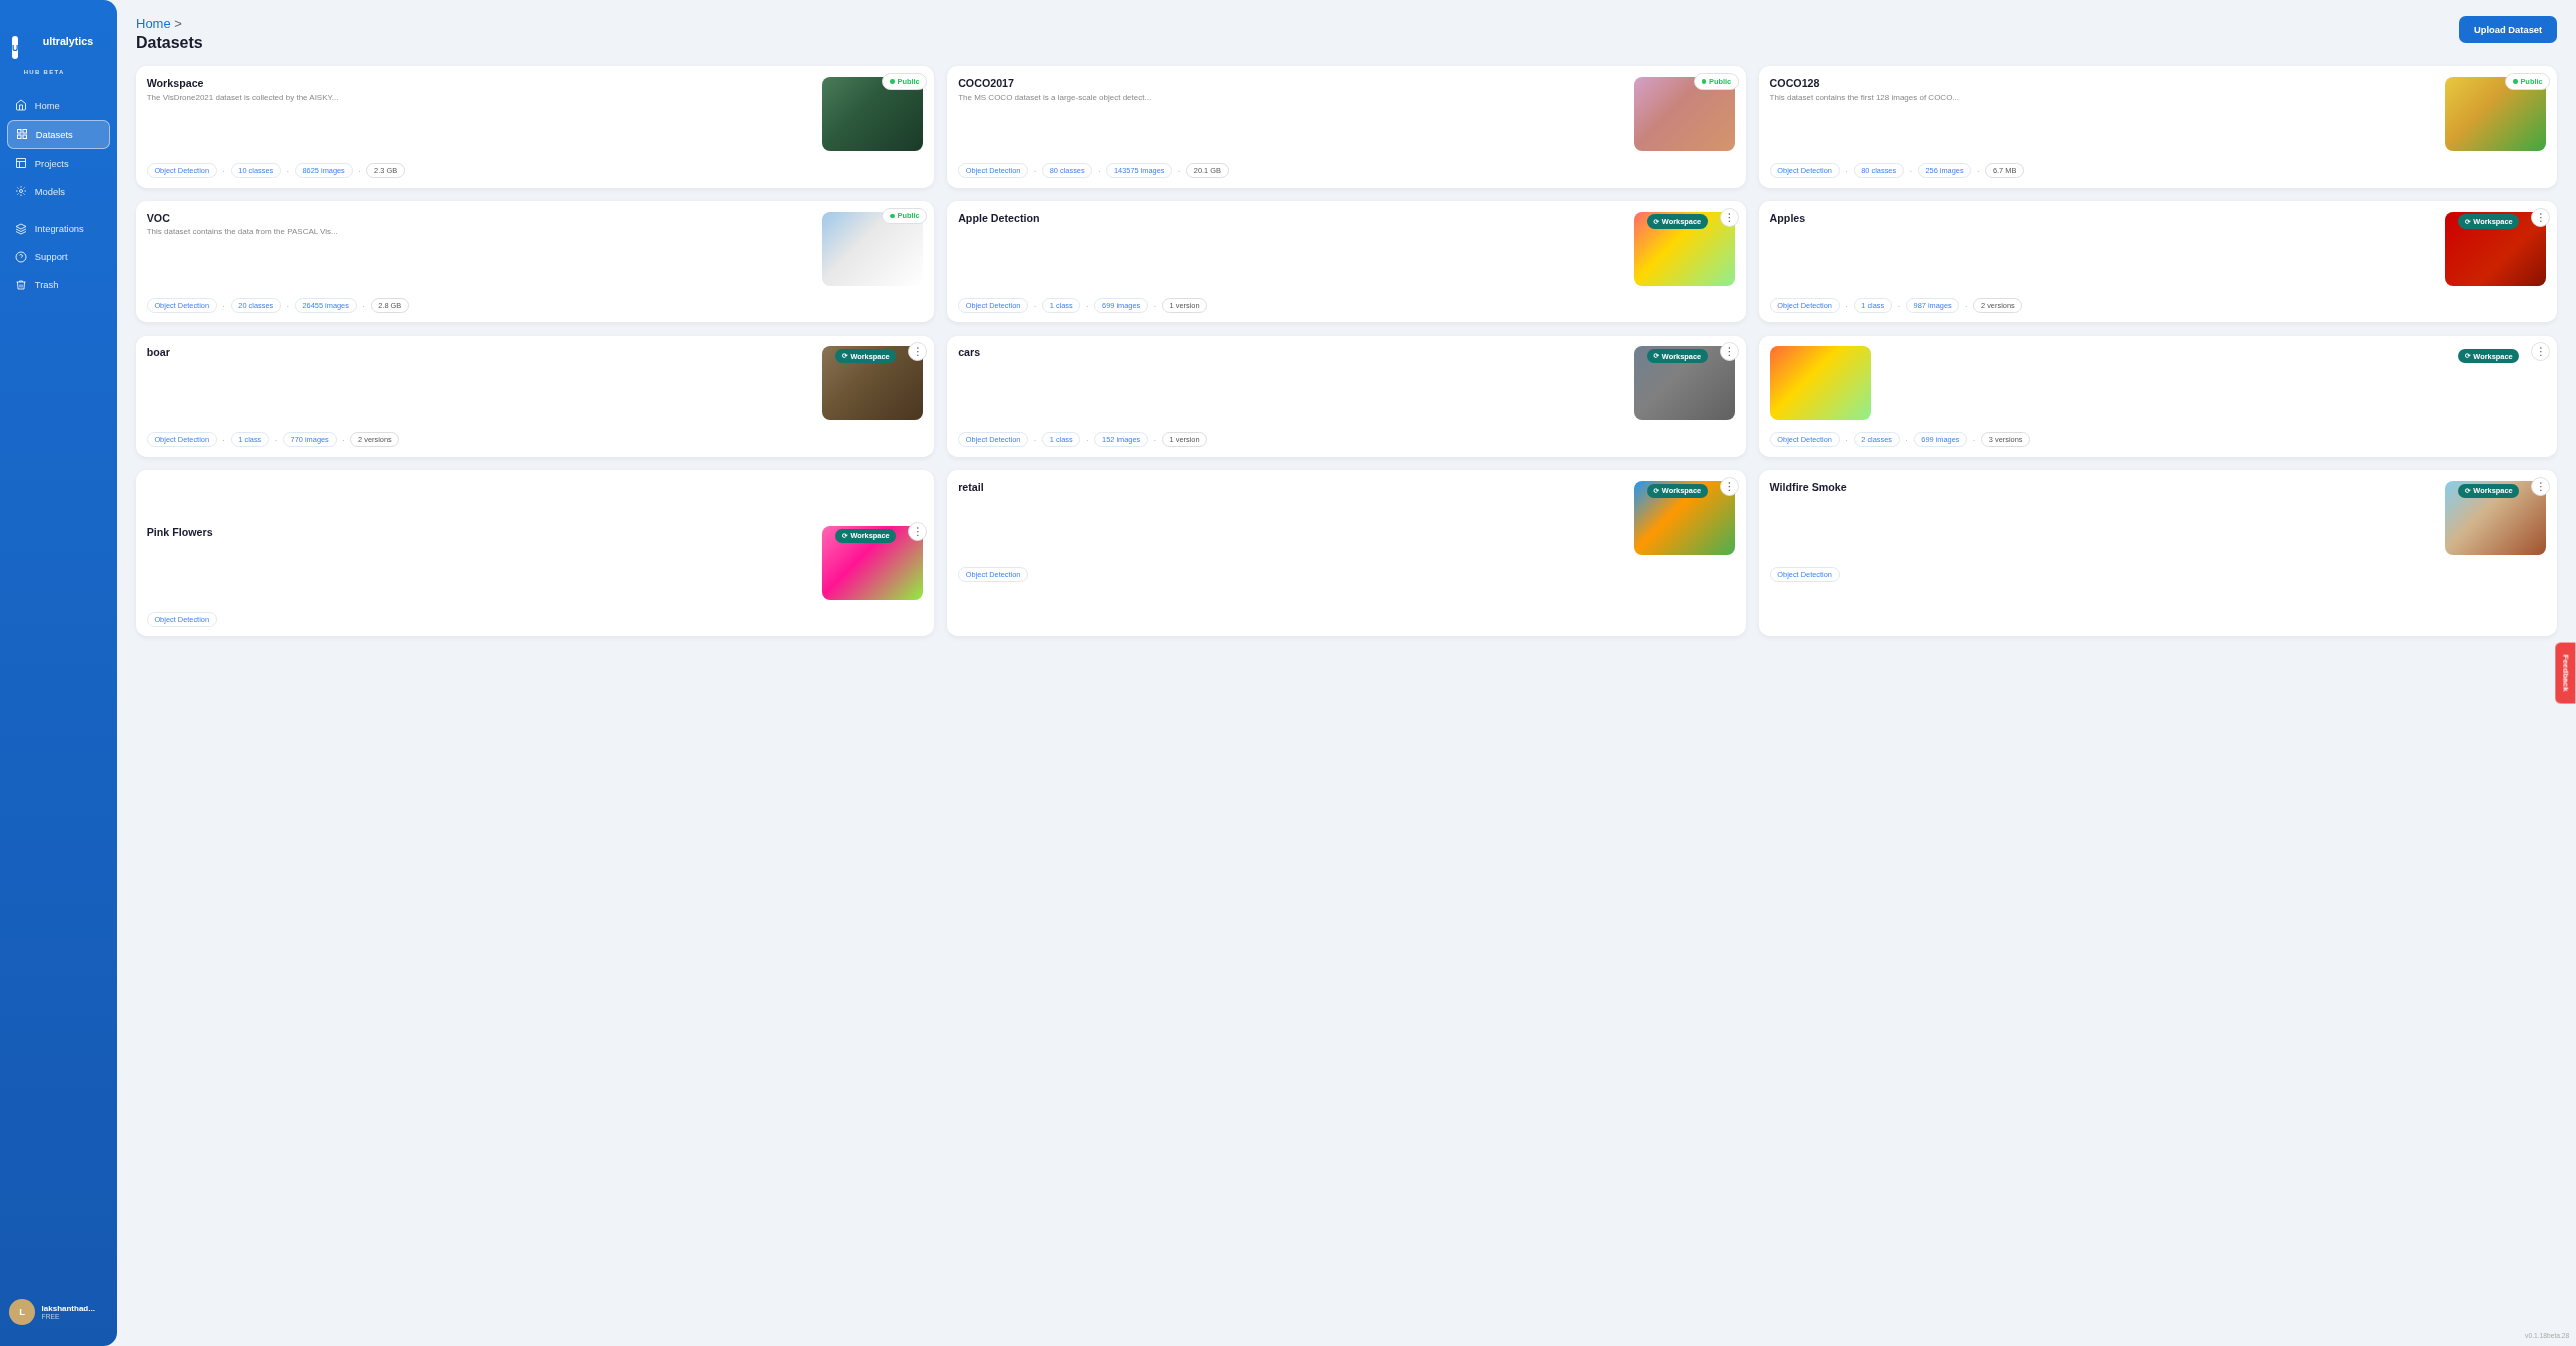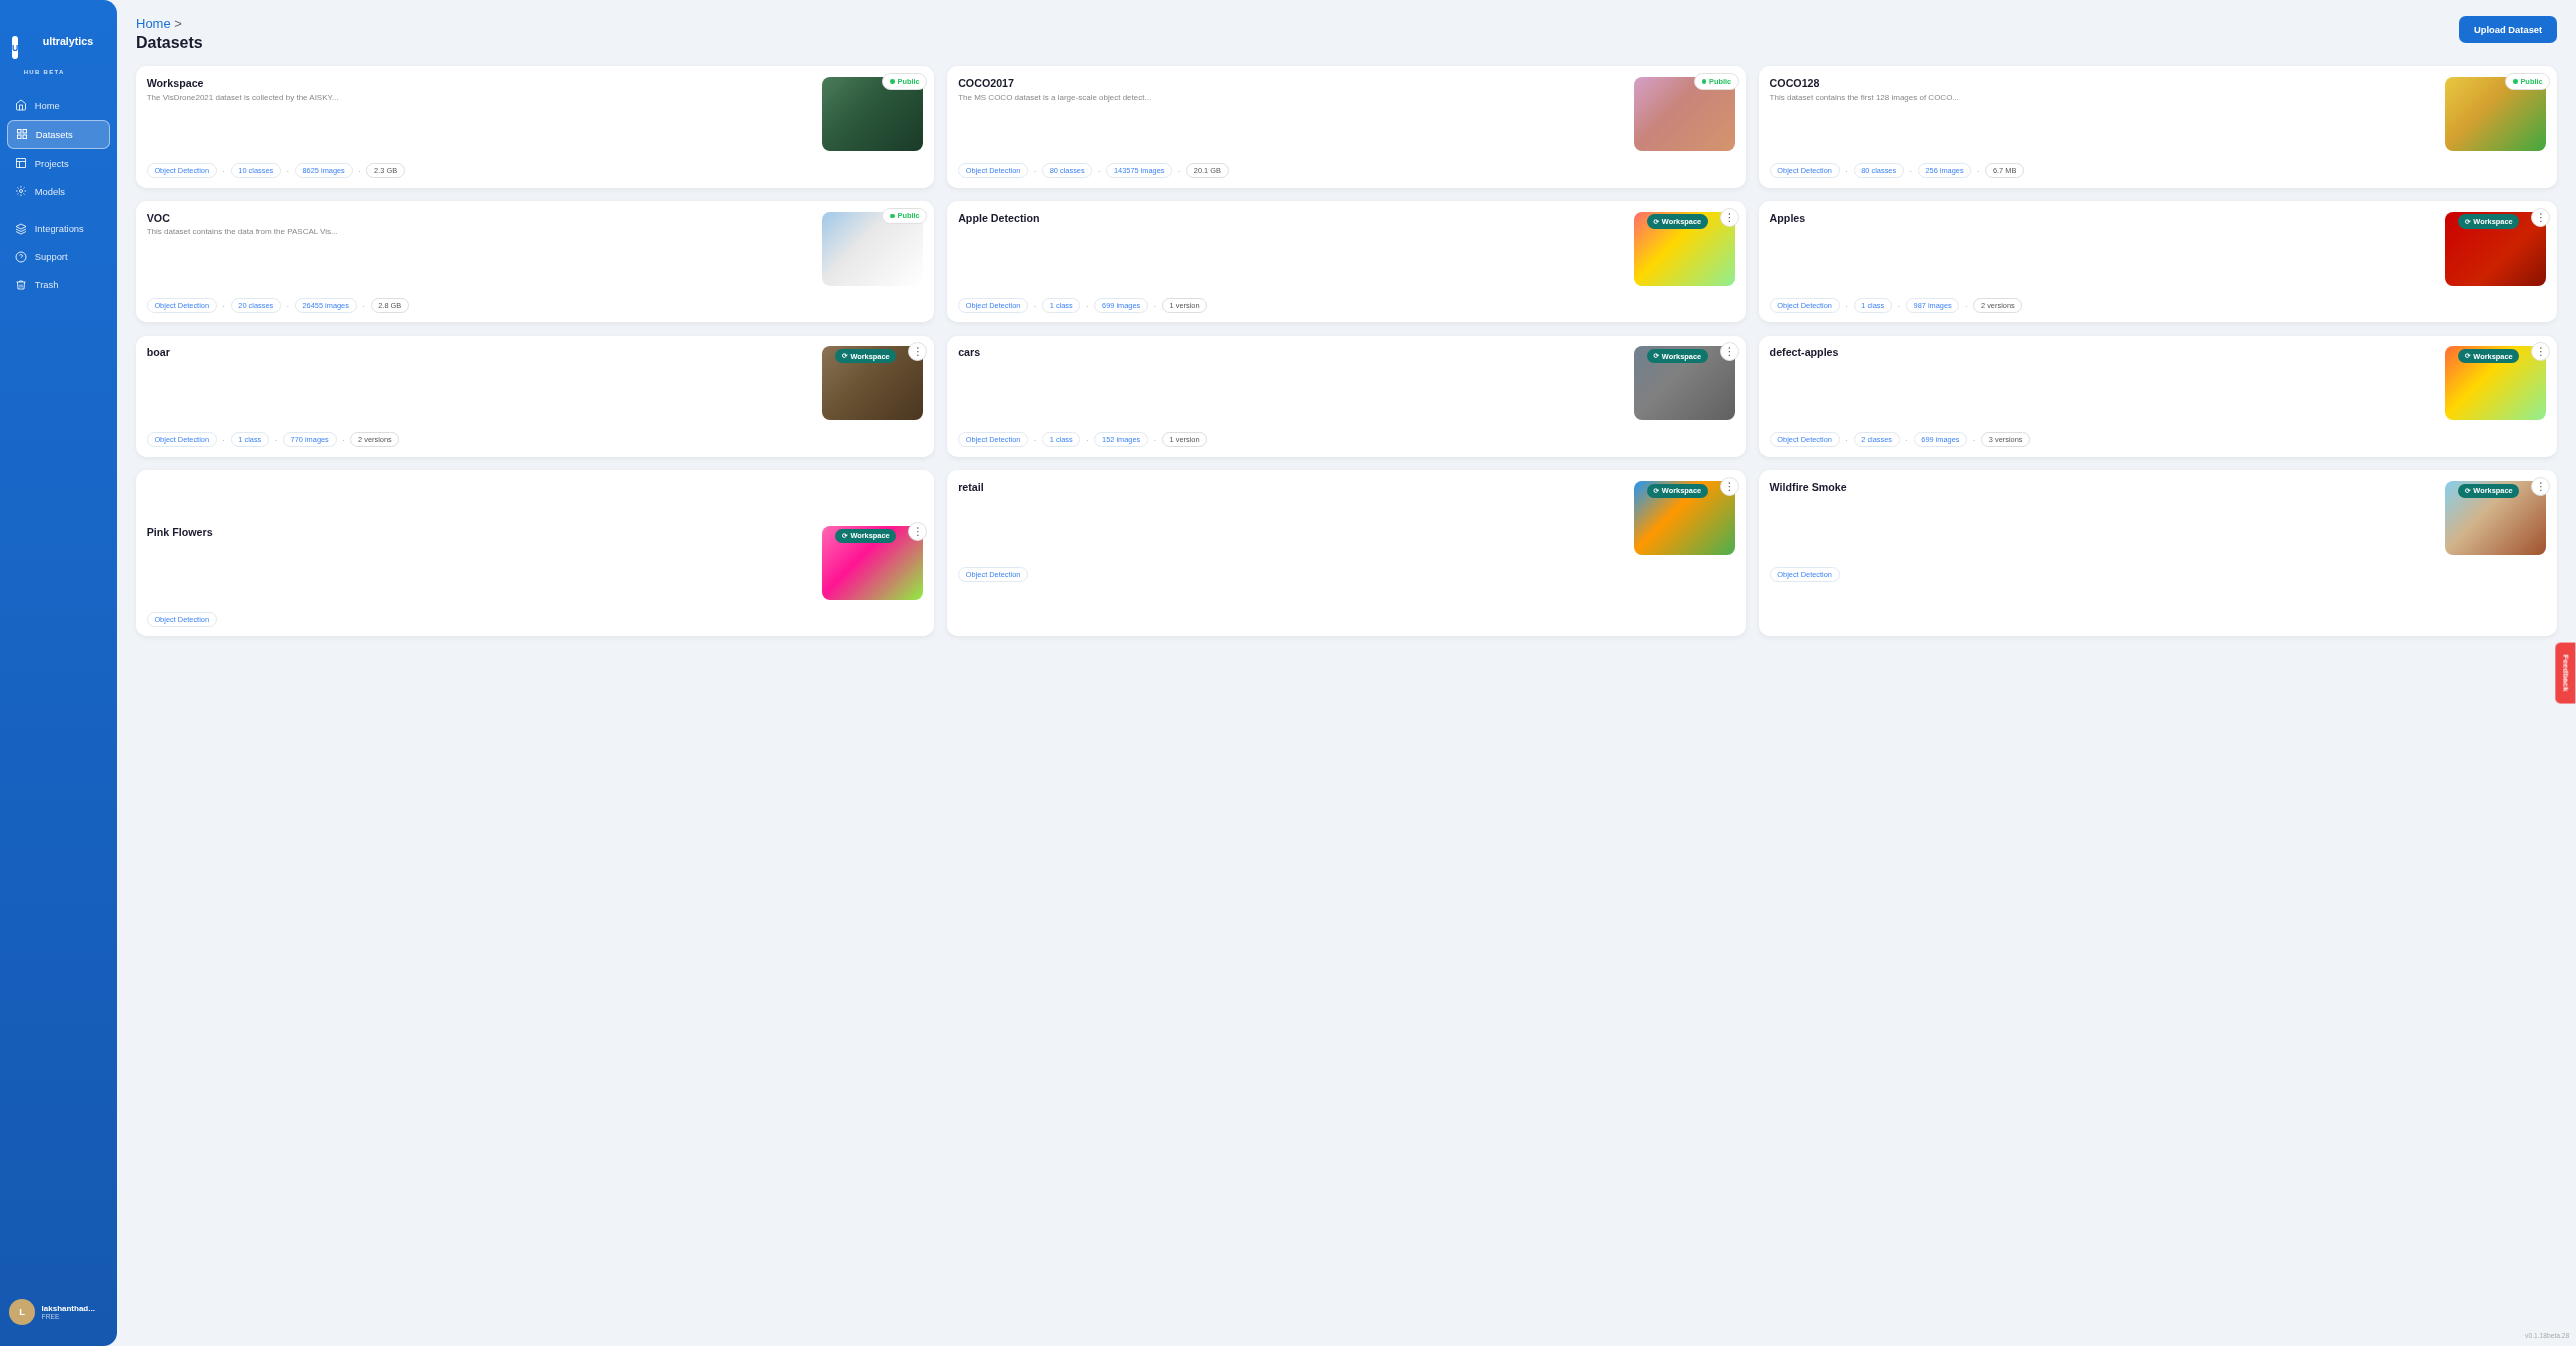--- a/index.html
+++ b/index.html
@@ -489,24 +489,20 @@
       <span class="dot-sep">·</span>
           <span class="tag tag-blue-text">1 class</span>
       <span class="dot-sep">·</span>
           <span class="tag tag-blue-text">152 images</span>
       <span class="dot-sep">·</span>
           <span class="tag tag-gray">1 version</span>
     </div>
   </div>
       <div class="dataset-card">
     <div class="card-top" style="position:relative;">
-      <div class="card-info">
-        <div class="card-title">defect-apples</div>
-
-      </div>
       <div class="card-image img-defect"></div>
       <div style="position:absolute;top:6.7px;right:31px;z-index:3;">
         <div class="card-badge badge-workspace">
           <span style="font-size:6.7px;">⟳</span>Workspace
         </div>
        </div>
        <div class="card-more-btn">⋮</div>
     </div>
 
     <div class="card-footer">

